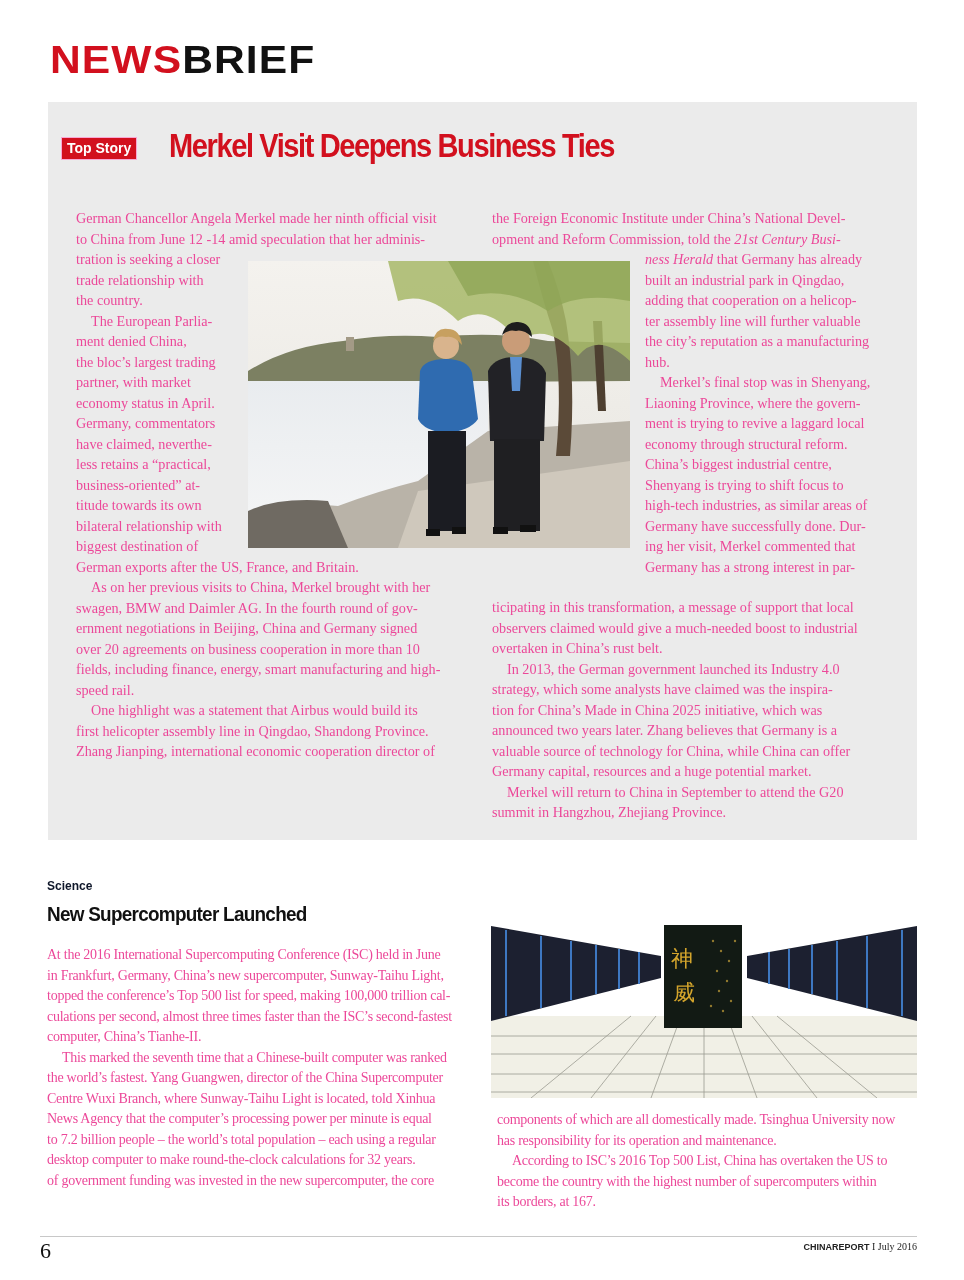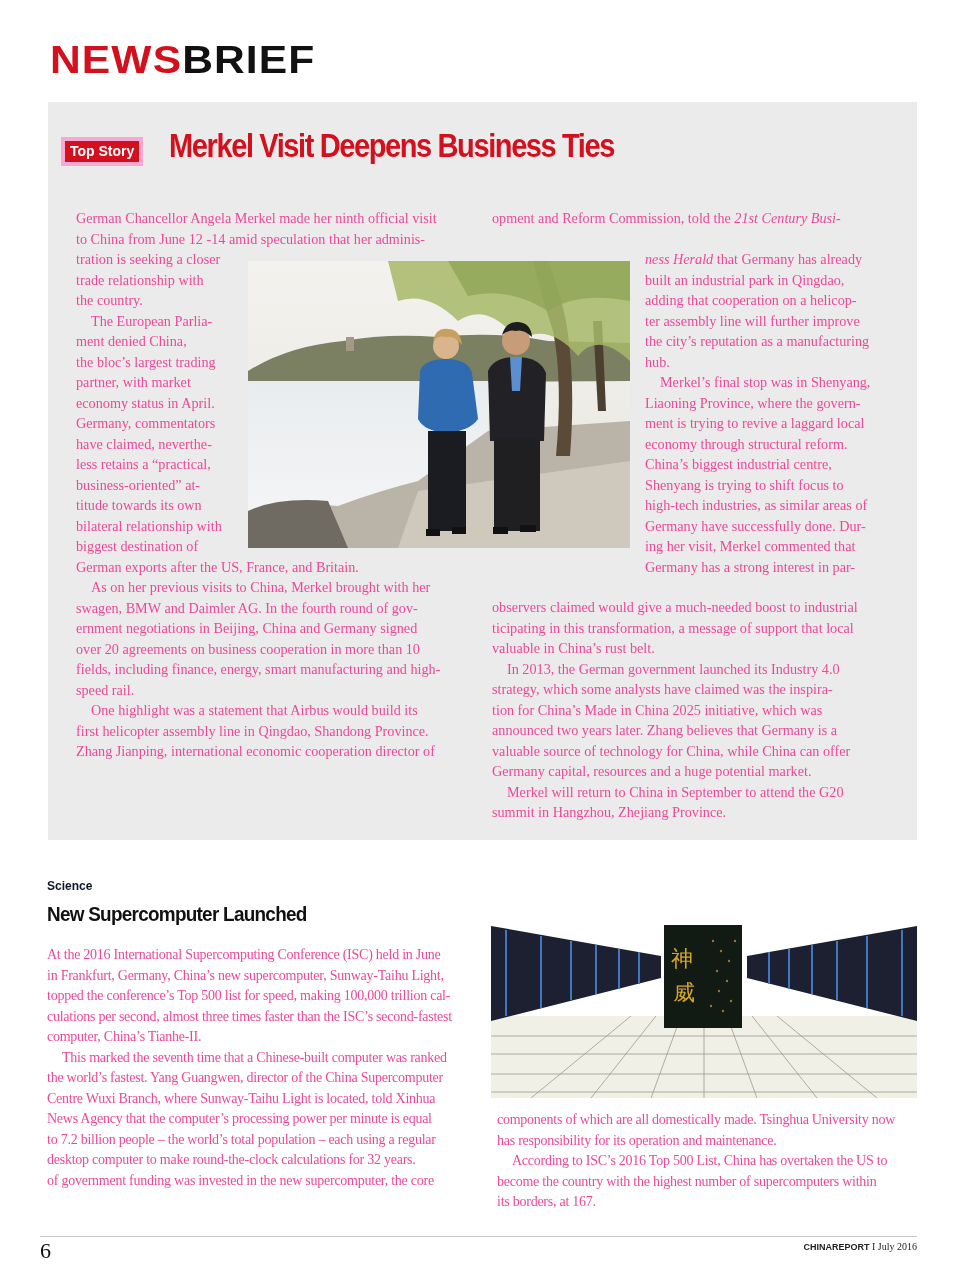--- a/index.html
+++ b/index.html
@@ -5,21 +5,21 @@
   * { box-sizing: border-box; margin: 0; padding: 0; }
   html, body { width: 964px; height: 1280px; background: #ffffff; overflow: hidden; }
   body { position: relative; font-family: "Liberation Serif", "DejaVu Serif", serif; color: #1a1a1a; }
 
   .masthead { position: absolute; left: 50px; top: 40px; font-family: "Liberation Sans", sans-serif; font-weight: 900; font-size: 38px; letter-spacing: 1px; line-height: 40px; transform: scaleX(1.12); transform-origin: left; }
   .masthead .red { color: #d2101e; }
   .masthead .black { color: #111; }
 
   .top-box { position: absolute; left: 48px; top: 102px; width: 869px; height: 738px; background: #ebebeb; }
 
-  .badge { position: absolute; left: 61px; top: 137px; background: #d2101e; color: #fff; font-family: "Liberation Sans", sans-serif; font-weight: bold; font-size: 14px; padding: 2px 5px; line-height: 17px; border: 4px solid #f9a8d4; }
+  .badge { position: absolute; left: 61px; top: 137px; background: #d2101e; color: #fff; font-family: "Liberation Sans", sans-serif; font-weight: bold; font-size: 14px; padding: 2px 5px; line-height: 17px; border: 1px solid #f9a8d4; }
   .headline { position: absolute; left: 169px; top: 124px; color: #d2101e; font-family: "Liberation Sans", sans-serif; font-weight: bold; font-size: 33px; letter-spacing: -1.6px; line-height: 44px; transform: scaleX(0.88); transform-origin: left; white-space: nowrap; }
 
   .txt { position: absolute; font-size: 14.2px; line-height: 20.5px; color: #ec4899; }
   .ind { text-indent: 15px; }
   .line { white-space: nowrap; display: block; }
 
   .photo1 { position: absolute; left: 248px; top: 261px; width: 382px; height: 287px; overflow: hidden; }
   .photo2 { position: absolute; left: 491px; top: 896px; width: 426px; height: 202px; overflow: hidden; }
 
   .section-label { position: absolute; left: 47px; top: 879px; color: #0f172a; font-family: "Liberation Sans", sans-serif; font-weight: bold; font-size: 12px; }
@@ -68,46 +68,47 @@
   <span class="line">ernment negotiations in Beijing, China and Germany signed</span>
   <span class="line">over 20 agreements on business cooperation in more than 10</span>
   <span class="line">fields, including finance, energy, smart manufacturing and high-</span>
   <span class="line">speed rail.</span>
   <span class="line ind">One highlight was a statement that Airbus would build its</span>
   <span class="line">first helicopter assembly line in Qingdao, Shandong Province.</span>
   <span class="line">Zhang Jianping, international economic cooperation director of</span>
 </div>
 
 <div class="txt" style="left:492px; top:208px;">
+  <span class="line">the Foreign Economic Institute under China’s National Devel-</span>
   <span class="line"><span>opment and Reform Commission, told the </span><i>21st Century Busi-</i></span>
 </div>
 
 <div class="txt" style="left:645px; top:249px;">
   <span class="line"><i>ness Herald</i><span> that Germany has already</span></span>
   <span class="line">built an industrial park in Qingdao,</span>
   <span class="line">adding that cooperation on a helicop-</span>
-  <span class="line">ter assembly line will further improve</span>
+  <span class="line">ter assembly line will further valuable</span>
   <span class="line">the city’s reputation as a manufacturing</span>
   <span class="line">hub.</span>
   <span class="line ind">Merkel’s final stop was in Shenyang,</span>
   <span class="line">Liaoning Province, where the govern-</span>
   <span class="line">ment is trying to revive a laggard local</span>
   <span class="line">economy through structural reform.</span>
   <span class="line">China’s biggest industrial centre,</span>
   <span class="line">Shenyang is trying to shift focus to</span>
   <span class="line">high-tech industries, as similar areas of</span>
   <span class="line">Germany have successfully done. Dur-</span>
   <span class="line">ing her visit, Merkel commented that</span>
   <span class="line">Germany has a strong interest in par-</span>
 </div>
 
 <div class="txt" style="left:492px; top:597px;">
+  <span class="line">ticipating in this transformation, a message of support that local</span>
   <span class="line">observers claimed would give a much-needed boost to industrial</span>
-  <span class="line">ticipating in this transformation, a message of support that local</span>
-  <span class="line">valuable in China’s rust belt.</span>
+  <span class="line">overtaken in China’s rust belt.</span>
   <span class="line ind">In 2013, the German government launched its Industry 4.0</span>
   <span class="line">strategy, which some analysts have claimed was the inspira-</span>
   <span class="line">tion for China’s Made in China 2025 initiative, which was</span>
   <span class="line">announced two years later. Zhang believes that Germany is a</span>
   <span class="line">valuable source of technology for China, while China can offer</span>
   <span class="line">Germany capital, resources and a huge potential market.</span>
   <span class="line ind">Merkel will return to China in September to attend the G20</span>
   <span class="line">summit in Hangzhou, Zhejiang Province.</span>
 </div>
 

